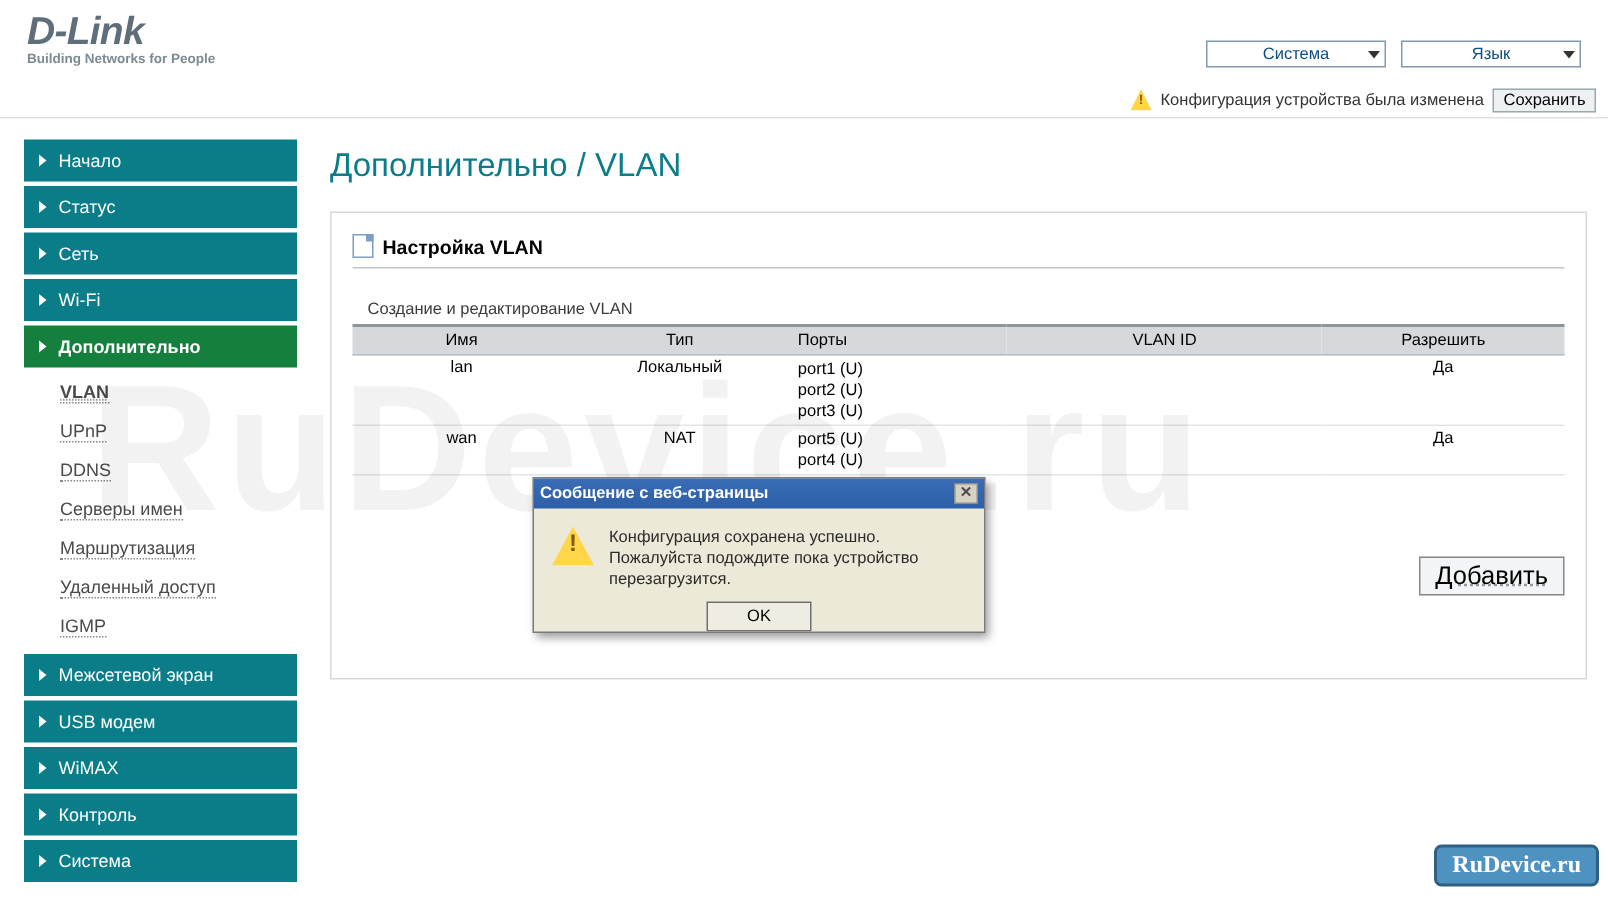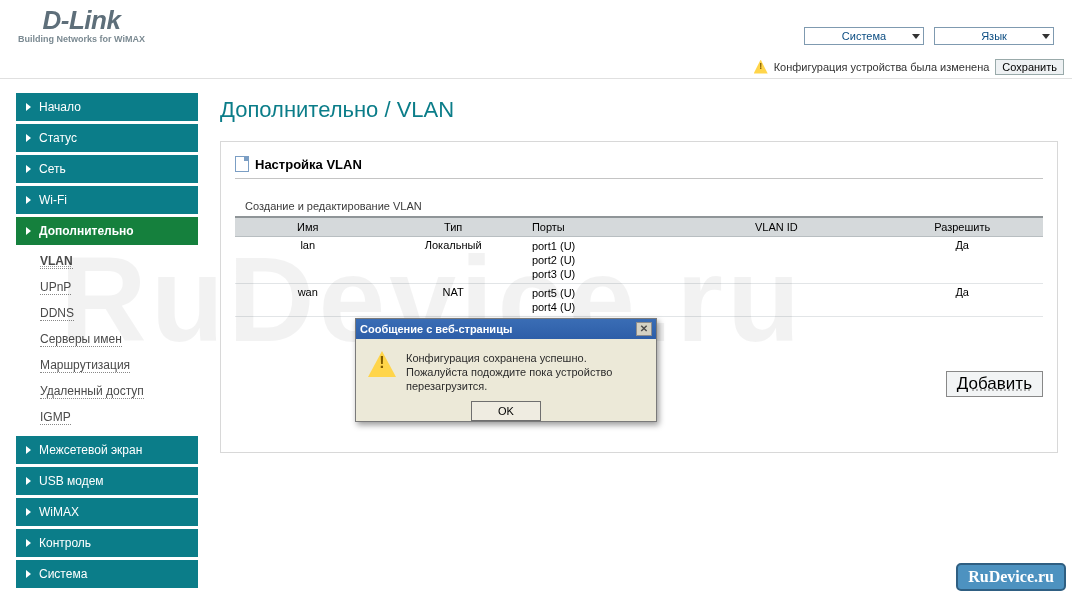--- a/index.html
+++ b/index.html
@@ -11,21 +11,20 @@
     height: 601px;
     overflow: hidden;
     position: relative;
   }
   
   .header {
     height: 55px;
     display: flex;
     align-items: flex-start;
     padding: 5px 18px 0 18px;
-    text-align: center;
   }
   .logo {
     display: flex;
     flex-direction: column;
     color: #7a8b94;
     font-weight: bold;
   }
   .logo-top {
     font-size: 26px;
     font-weight: 900;
@@ -258,21 +257,21 @@
     letter-spacing: 4px;
     white-space: nowrap;
   }
 </style>
 </head>
 <body>
 
 <div class="header">
   <div class="logo">
     <div class="logo-top">D-Link</div>
-    <div class="logo-tag">Building Networks for WiMAX</div>
+    <div class="logo-tag">Building Networks for People</div>
   </div>
   <div class="header-right">
     <div class="dropdown">
       <span>Система</span>
       <span class="arrow"></span>
     </div>
     <div class="dropdown">
       <span>Язык</span>
       <span class="arrow"></span>
     </div>

